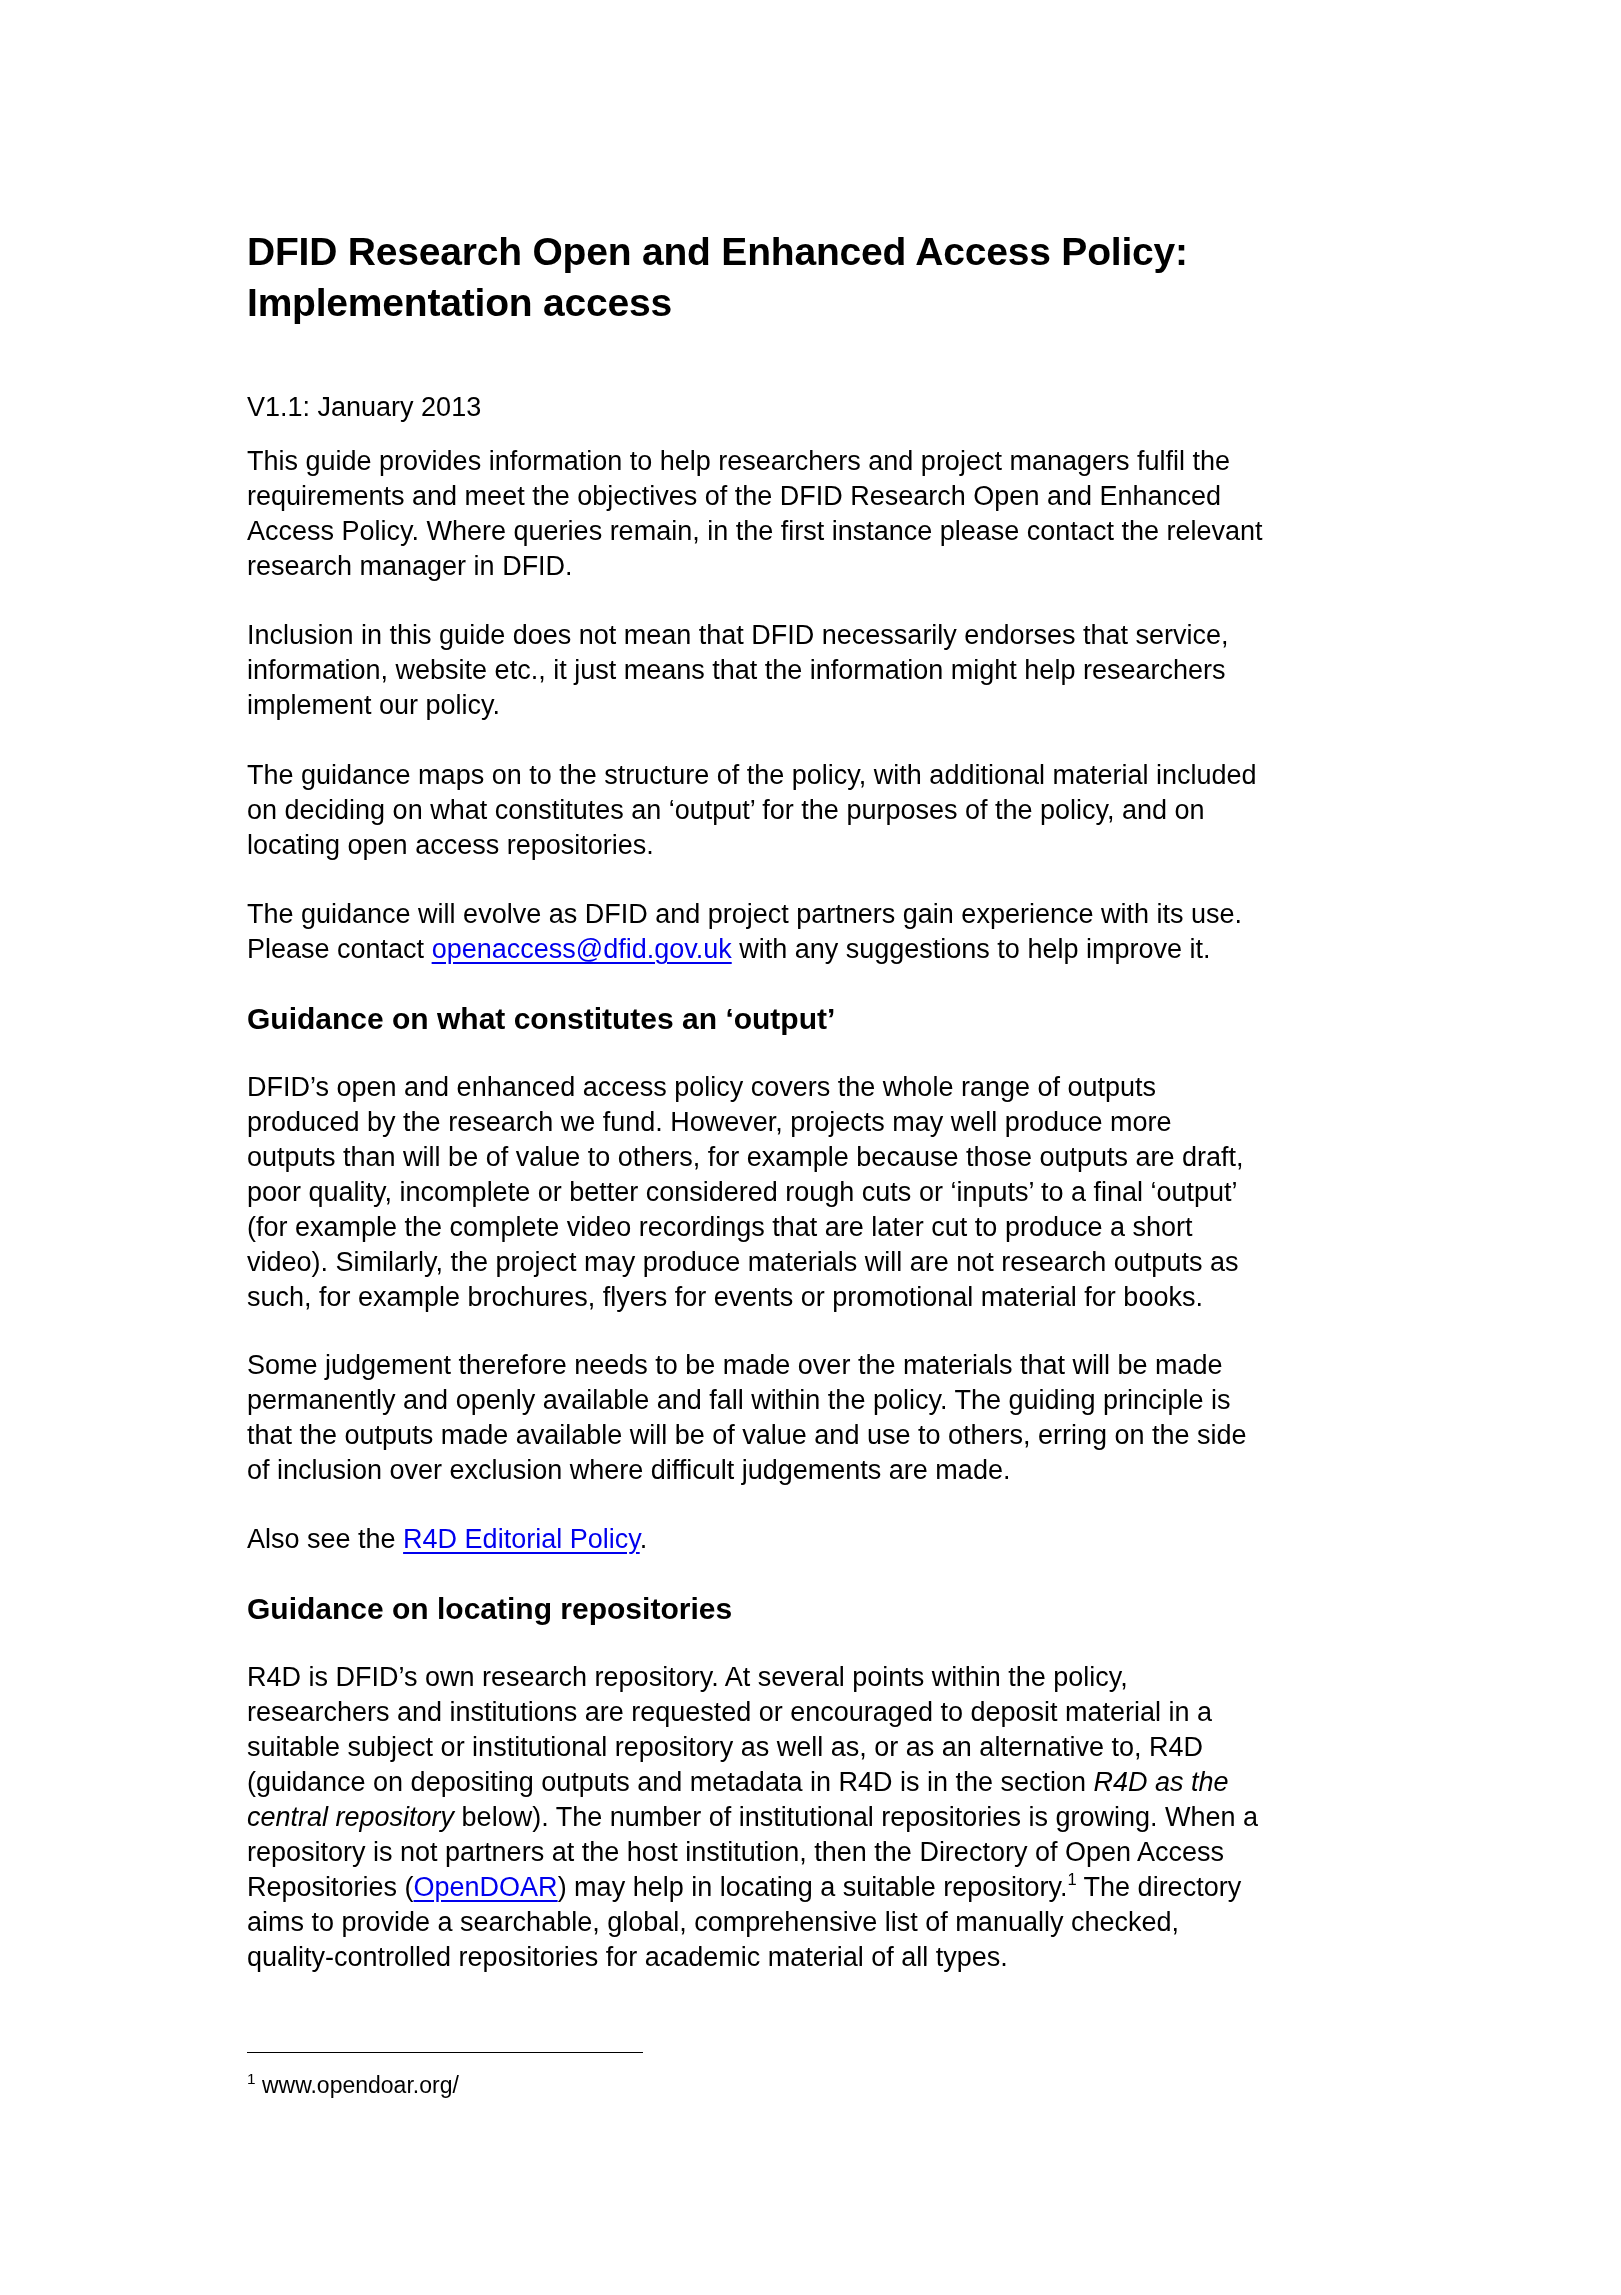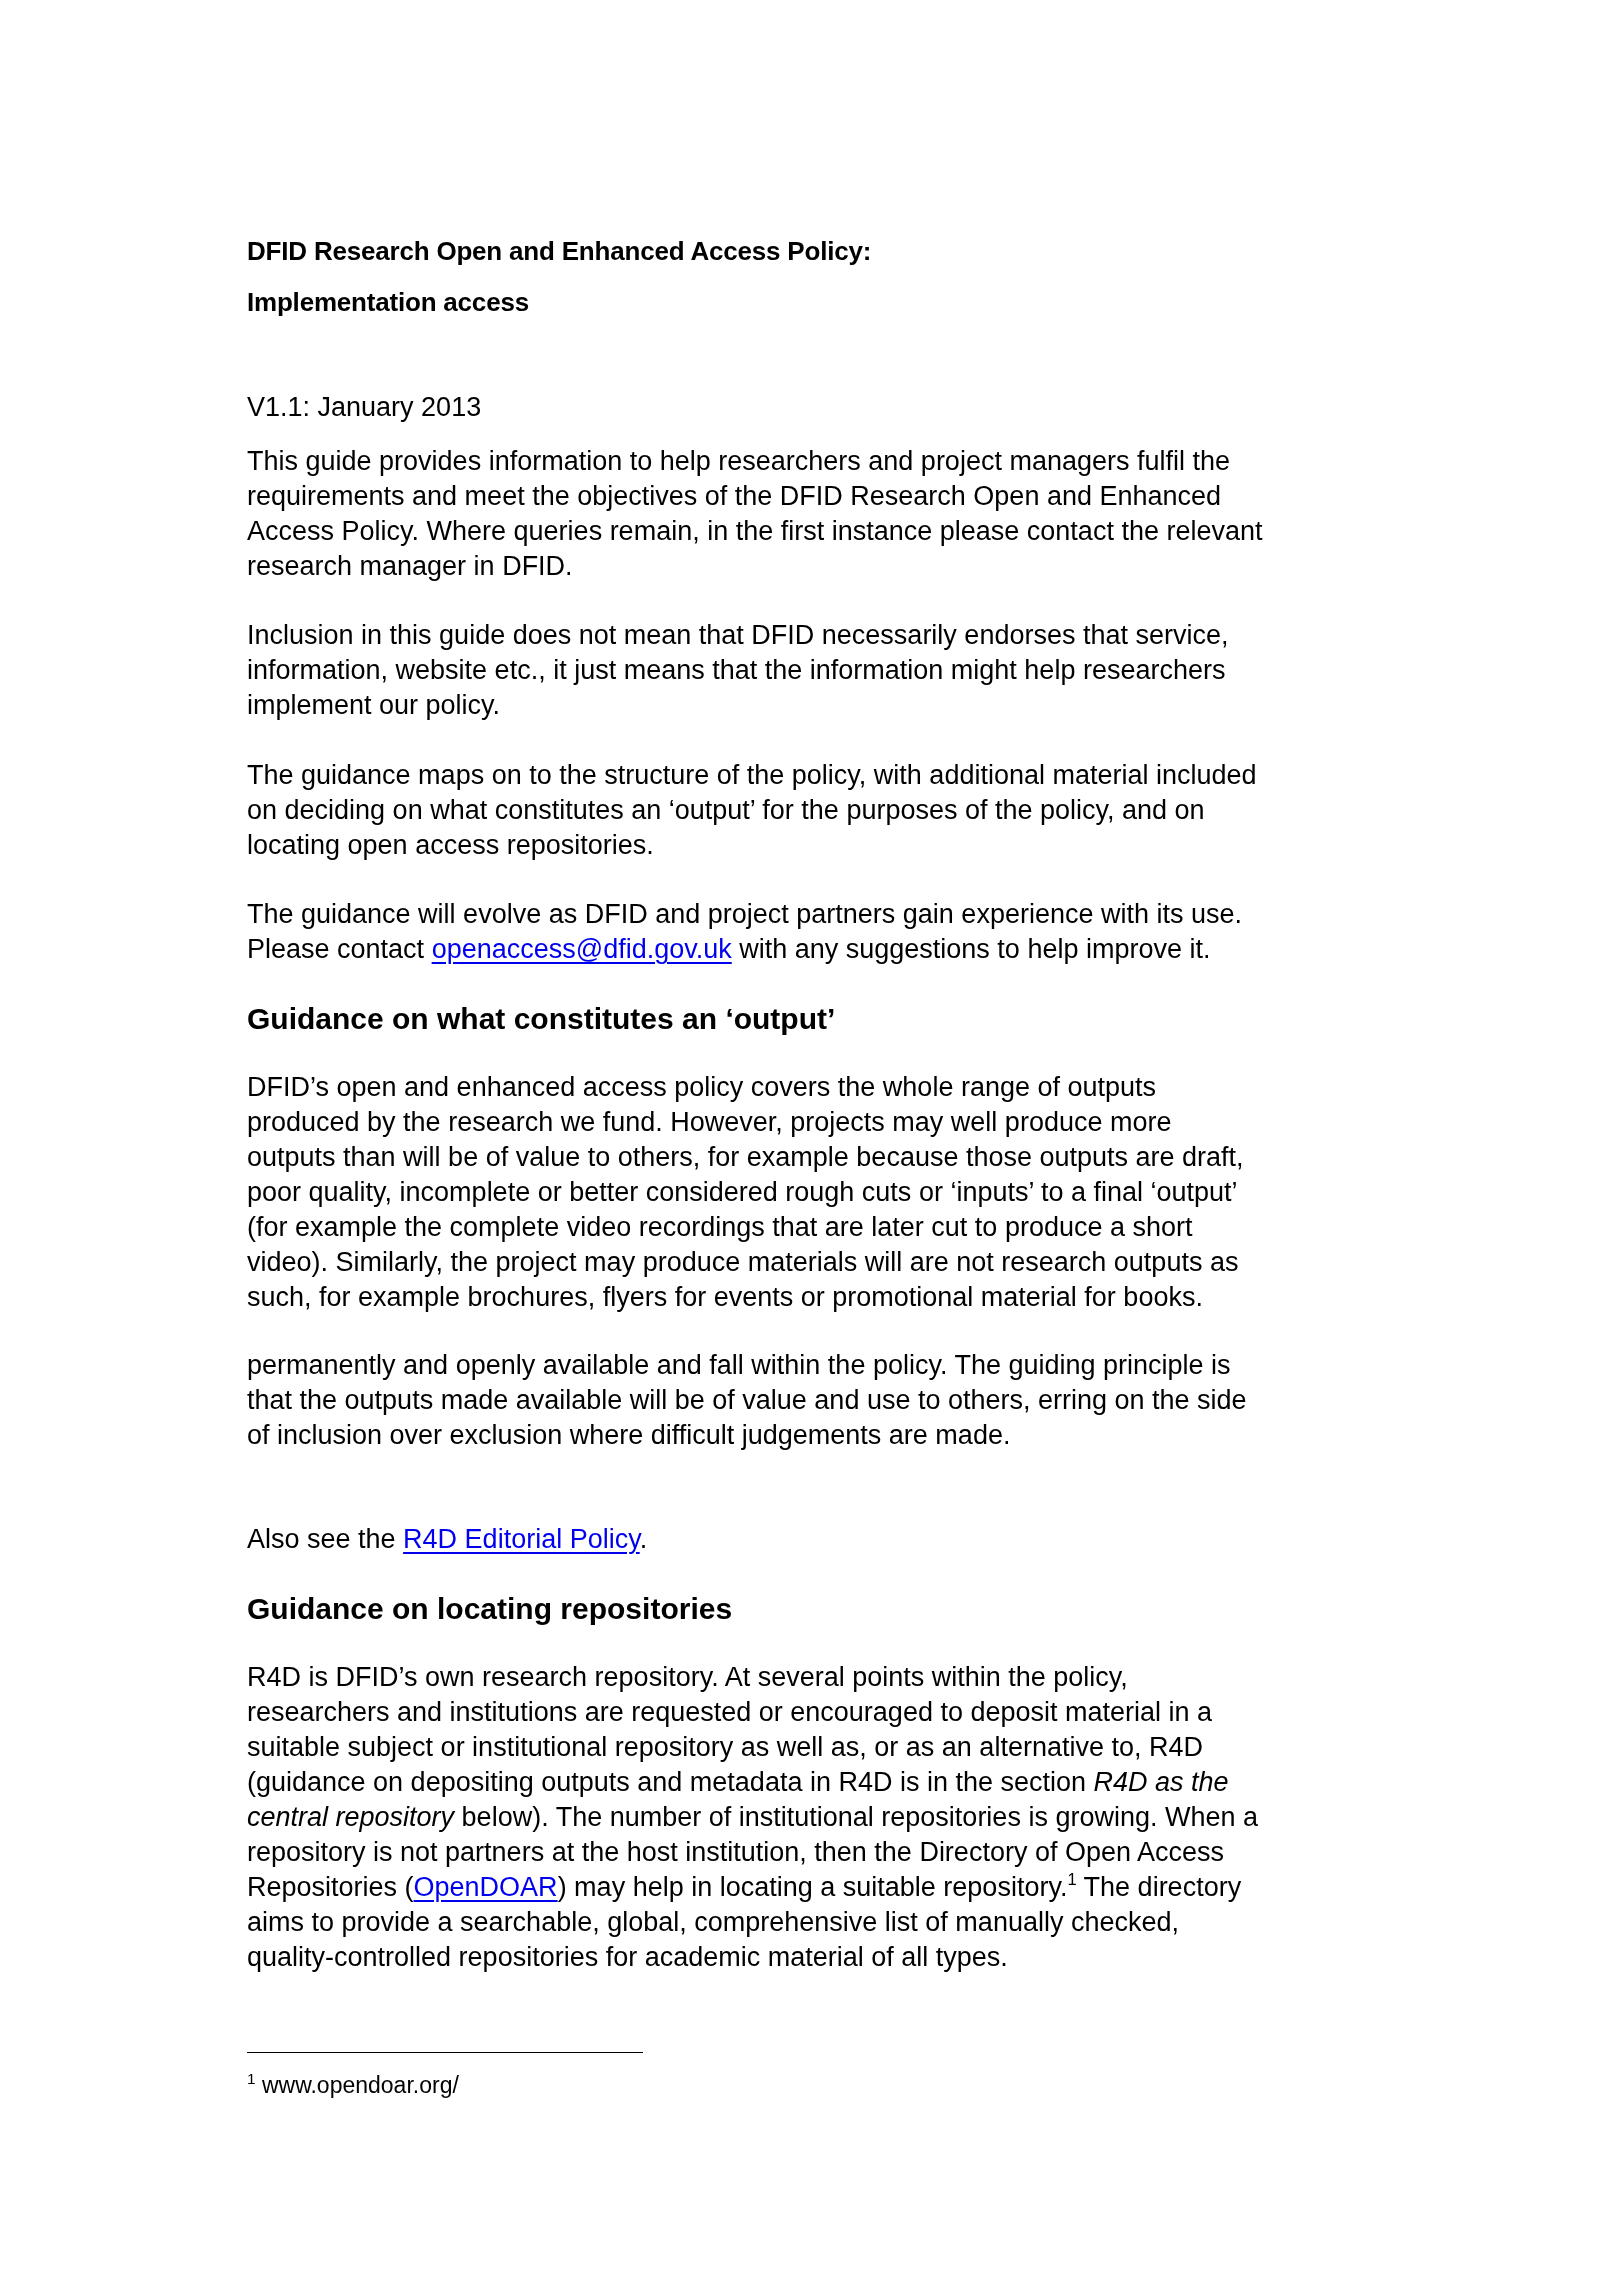--- a/index.html
+++ b/index.html
@@ -1,20 +1,20 @@
 <!DOCTYPE html>
 <html style="font-size:10.2px"><head>
 <meta charset="utf-8">
 <style>
   html, body { margin: 0; padding: 0; background: #ffffff; }
   body { width: 1622px; height: 2295px; position: relative; overflow: hidden;
          font-family: "Liberation Sans", sans-serif; color: #000000; }
   .page { position: absolute; left: 0; top: 0; width: 1622px; height: 2295px; background: #fff; }
   .content { position: absolute; left: 247px; top: 0; width: 1139px; }
-  .title { position: absolute; left: 0; top: 226px; font-weight: bold; font-size: 26px; line-height: 51px; white-space: nowrap; letter-spacing: -0.2px; }
+  .title { position: absolute; left: 0; top: 226px; font-weight: bold; font-size: 39px; line-height: 51px; white-space: nowrap; letter-spacing: -0.2px; }
   .title .line { display: block; }
   .block { position: absolute; left: 0; font-size: 27px; line-height: 35px; white-space: nowrap; }
   .block .line { display: block; }
   .heading { position: absolute; left: 0; font-size: 30px; line-height: 35px; font-weight: bold; white-space: nowrap; }
   a.link { color: #0000ee; text-decoration: underline; text-decoration-thickness: 1.9px; text-underline-offset: 3.8px; }
   em { font-style: italic; }
   sup.fnref { font-size: 16.5px; vertical-align: 11.4px; line-height: 0; }
   .footnote-rule { position: absolute; left: 247px; top: 2052px; width: 396px; height: 0; border-top: 1.9px solid #000; }
   .footnote { position: absolute; left: 247px; top: 2071px; font-size: 23px; line-height: 29px; white-space: nowrap; }
   .footnote sup { font-size: 15.3px; vertical-align: 9px; line-height: 0; margin-right: 6.4px; }
@@ -62,20 +62,21 @@
       <span class="line">DFID’s open and enhanced access policy covers the whole range of outputs</span>
       <span class="line">produced by the research we fund. However, projects may well produce more</span>
       <span class="line">outputs than will be of value to others, for example because those outputs are draft,</span>
       <span class="line">poor quality, incomplete or better considered rough cuts or ‘inputs’ to a final ‘output’</span>
       <span class="line">(for example the complete video recordings that are later cut to produce a short</span>
       <span class="line">video). Similarly, the project may produce materials will are not research outputs as</span>
       <span class="line">such, for example brochures, flyers for events or promotional material for books.</span>
     </div>
 
     <div class="block" style="top:1348px;">
+      <span class="line">Some judgement therefore needs to be made over the materials that will be made</span>
       <span class="line">permanently and openly available and fall within the policy. The guiding principle is</span>
       <span class="line">that the outputs made available will be of value and use to others, erring on the side</span>
       <span class="line">of inclusion over exclusion where difficult judgements are made.</span>
     </div>
 
     <div class="block" style="top:1522px;">
       <span>Also see the </span><a class="link">R4D Editorial Policy</a><span>.</span>
     </div>
 
     <div class="heading" style="top:1591px;">Guidance on locating repositories</div>

